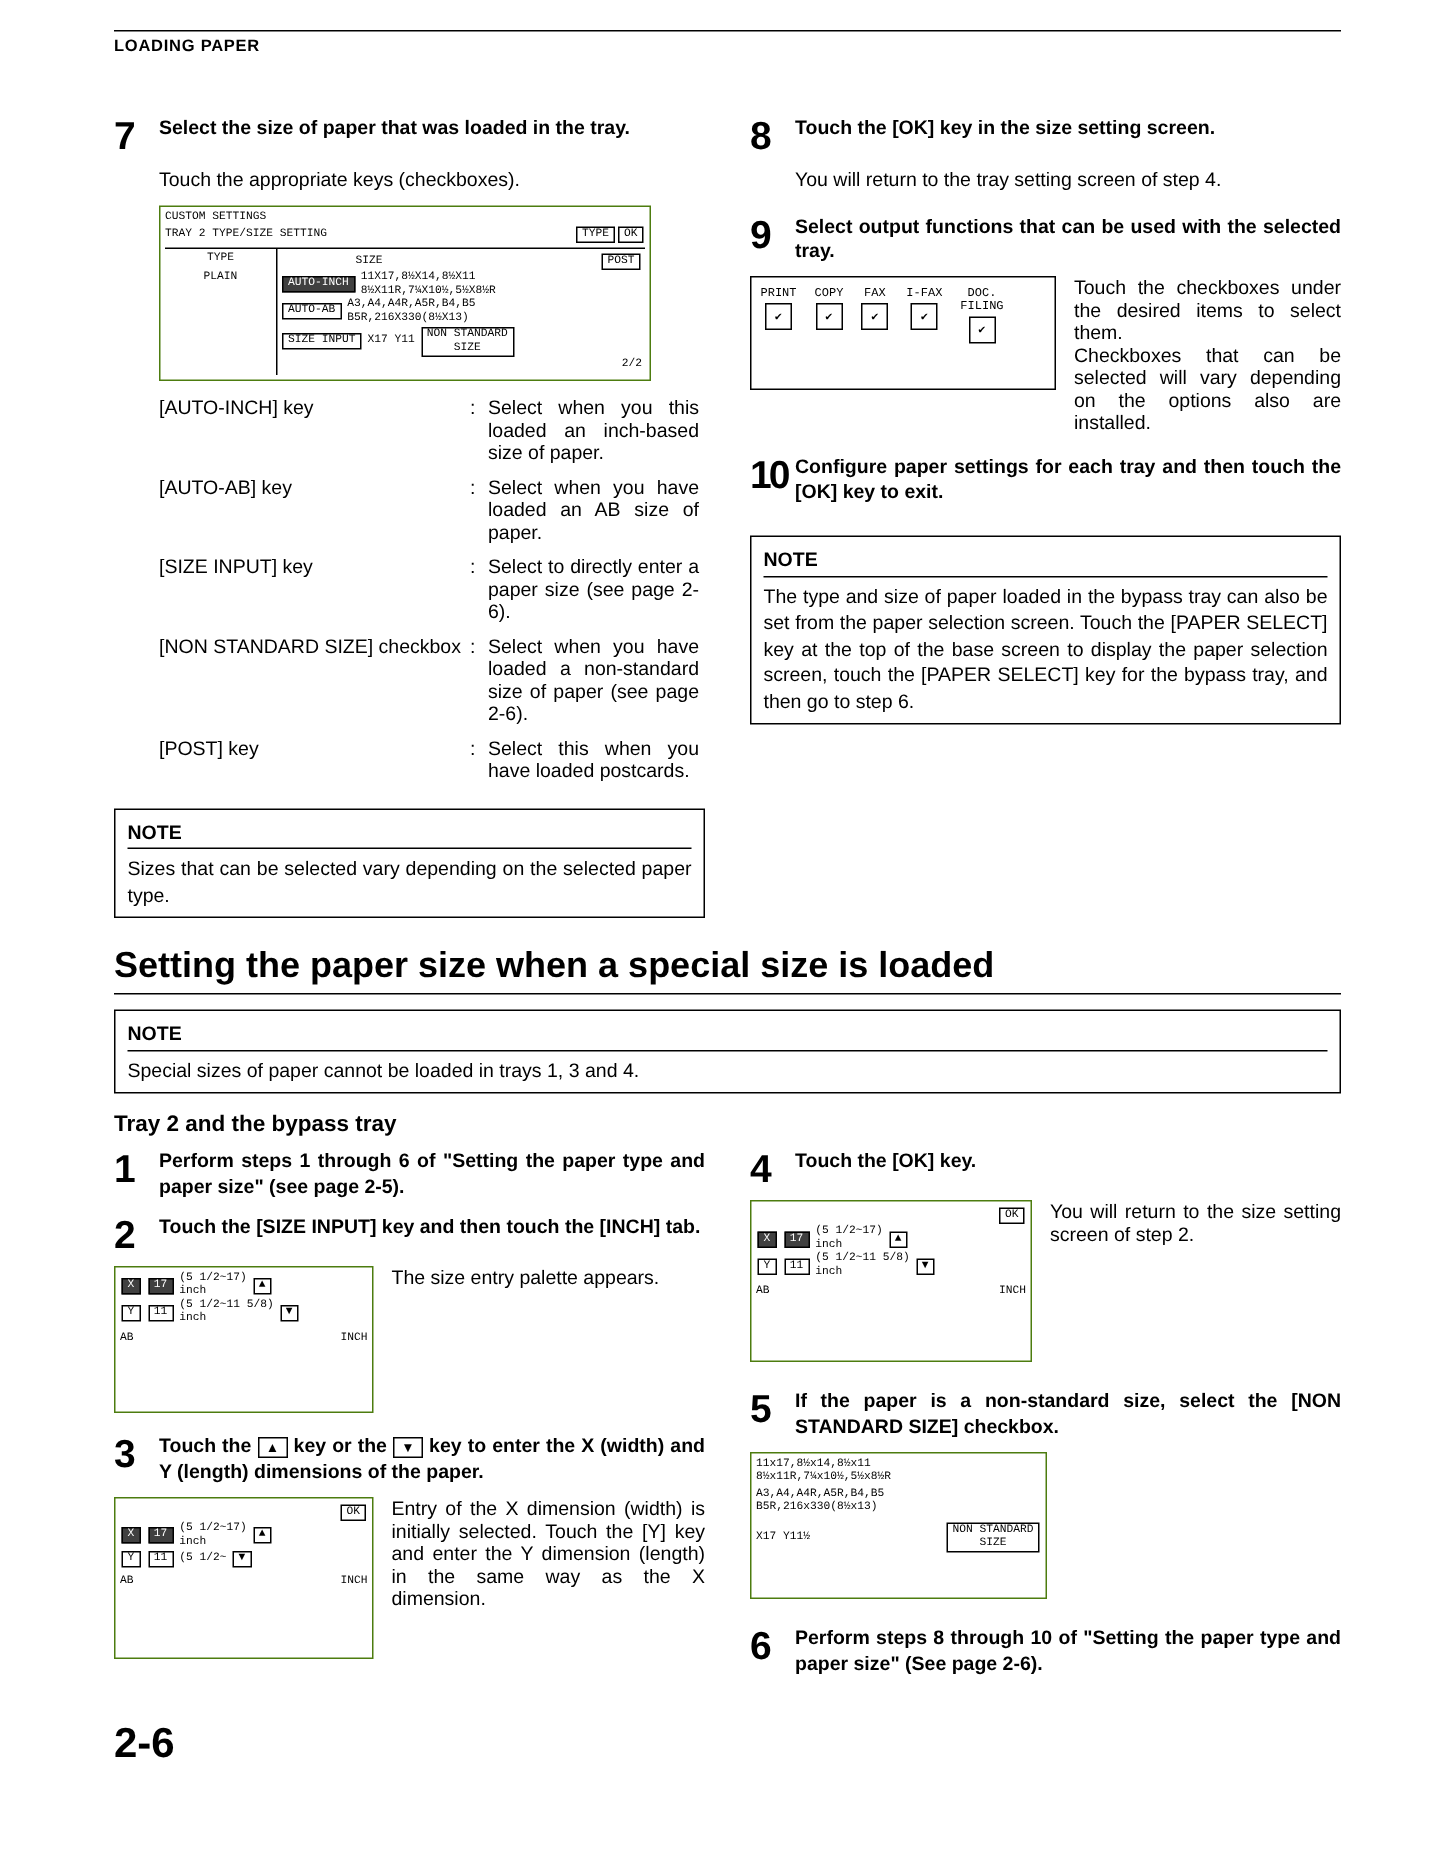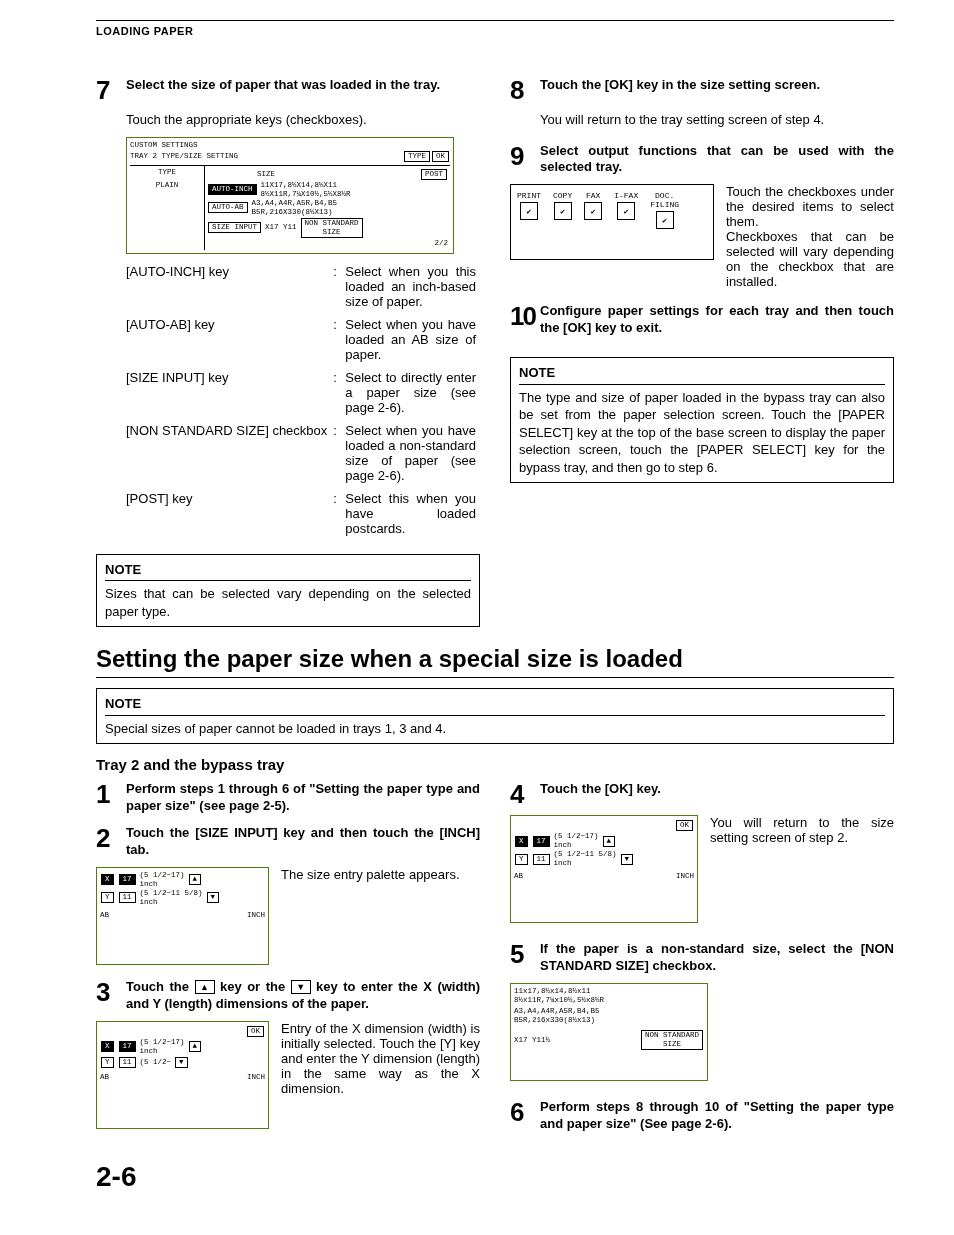--- a/index.html
+++ b/index.html
@@ -4,21 +4,21 @@
 <style>
   body {
     font-family: Arial, Helvetica, sans-serif;
     font-size: 13px;
     color: #000;
     width: 954px;
     margin: 0 auto;
     background: #fff;
   }
   .page {
-    padding: 20px 60px 20px 96px;
+    padding: 20px 60px 20px 76px;
     box-sizing: border-box;
   }
   .top-rule {
     border-top: 1px solid #000;
     margin-bottom: 4px;
   }
   .header-title {
     font-size: 11px;
     font-weight: bold;
     letter-spacing: 0.5px;
@@ -114,21 +114,21 @@
     border:1px solid #4d7c0f;
     font-family:"Courier New",monospace;
     font-size:7.5px;
     padding:3px;
     line-height:1.2;
   }
   .panel .btn {
     border:1px solid #000; display:inline-block; padding:0 3px; margin:1px;
     background:#fff;
   }
-  .panel .btn.dark { background:#000000; color:#fff; }
+  .panel .btn.dark { background:#404040; color:#fff; }
   .panel .row { display:flex; align-items:center; gap:3px; }
   .checkbox-row {
     display:flex; gap:12px; font-family:"Courier New",monospace; font-size:8px;
     border:1px solid #000; padding:6px 6px 30px 6px; width:190px;
   }
   .checkbox-row div { text-align:center; }
   .checkbox-row .cb {
     border:1px solid #000; width:16px; height:16px; margin:2px auto 0;
     display:flex; align-items:center; justify-content:center;
   }
@@ -238,21 +238,21 @@
       <div class="flex-row" style="margin-left:0;">
         <div class="checkbox-row">
           <div><span>PRINT</span><div class="cb">✔</div></div>
           <div><span>COPY</span><div class="cb">✔</div></div>
           <div><span>FAX</span><div class="cb">✔</div></div>
           <div><span>I-FAX</span><div class="cb">✔</div></div>
           <div><span style="white-space:pre;">DOC.
 FILING</span><div class="cb">✔</div></div>
         </div>
         <div class="text" style="white-space:pre-line;">Touch the checkboxes under the desired items to select them.
-Checkboxes that can be selected will vary depending on the checkbox that are installed.</div>
+Checkboxes that can be selected will vary depending on the options also are installed.</div>
       </div>
 
       <div class="step" style="margin-top:14px;">
         <div class="step-num" style="letter-spacing:-2px;">10</div>
         <div class="step-title">Configure paper settings for each tray and then touch the [OK] key to exit.</div>
       </div>
 
       <div class="note-box" style="margin-top:20px;">
         <span class="note-label">NOTE</span>
         <span>The type and size of paper loaded in the bypass tray can also be set from the paper selection screen. Touch the [PAPER SELECT] key at the top of the base screen to display the paper selection screen, touch the [PAPER SELECT] key for the bypass tray, and then go to step 6.</span>

